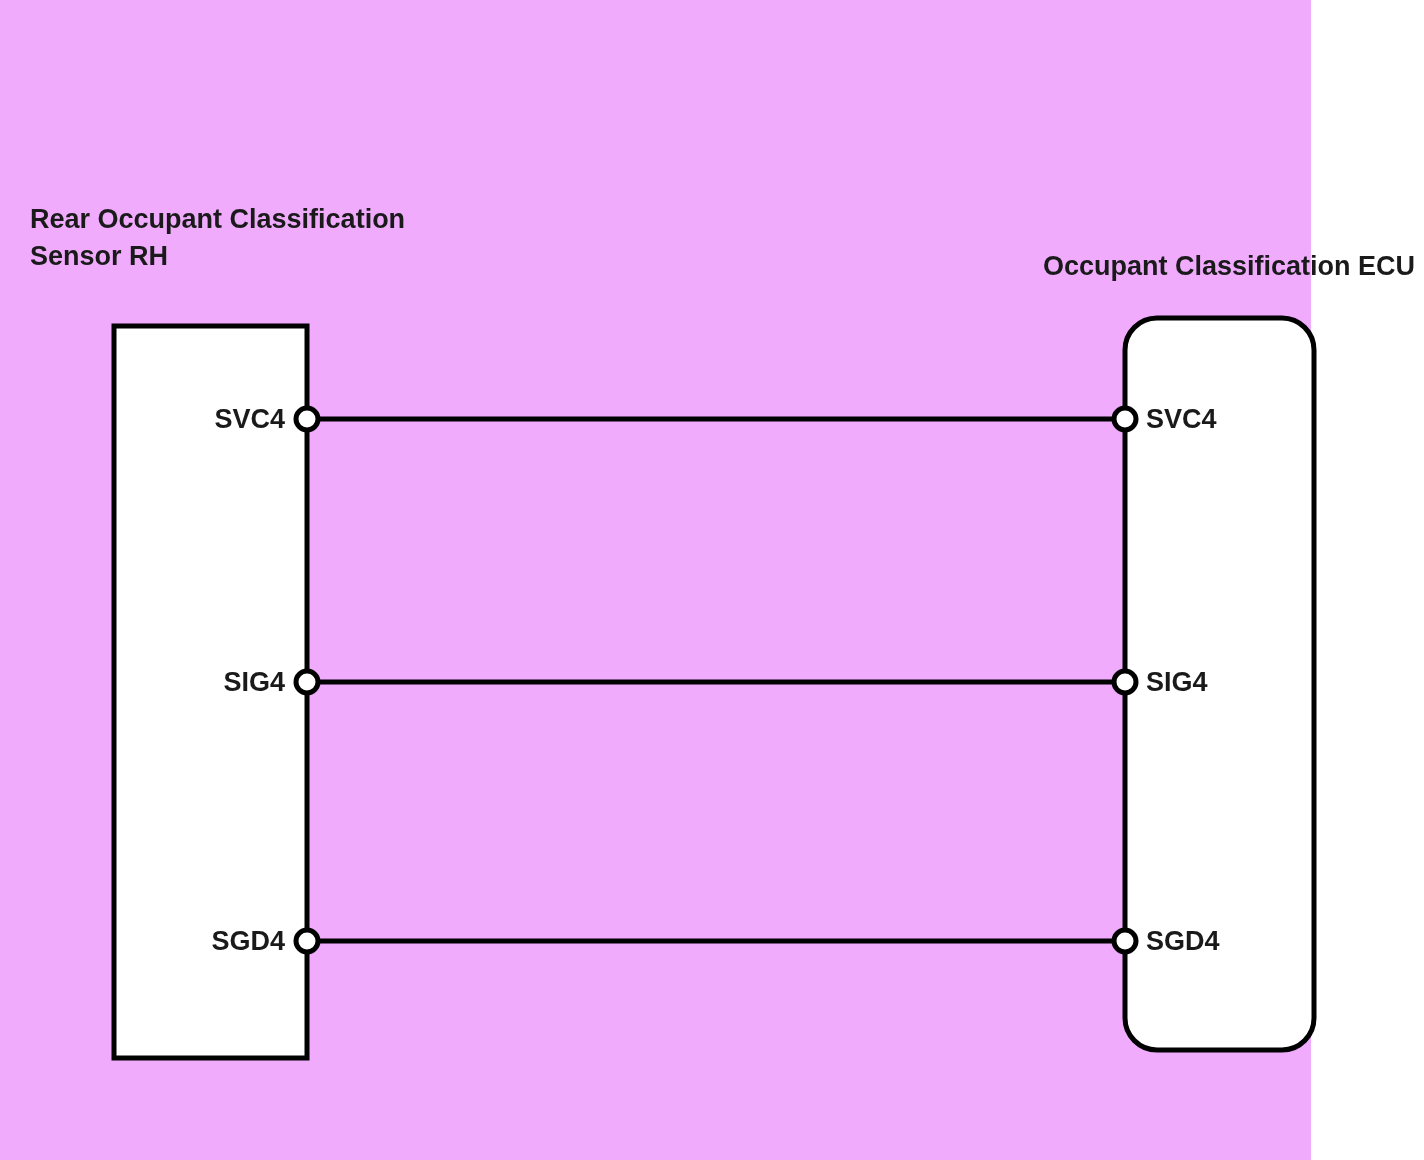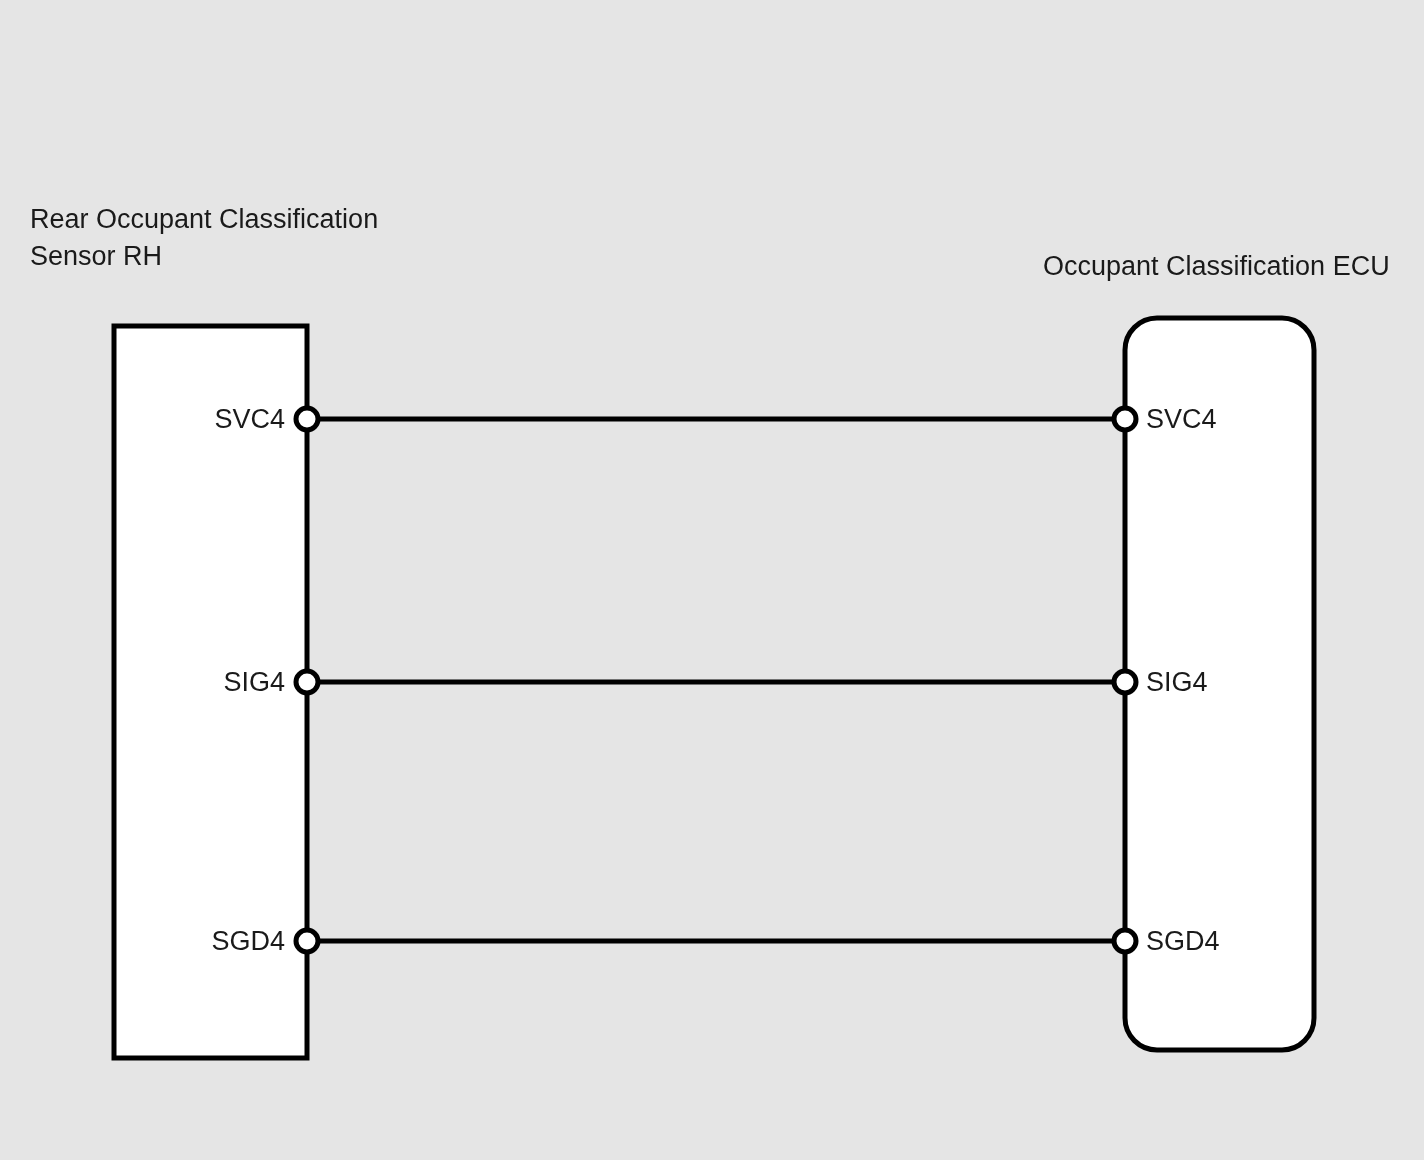--- a/index.html
+++ b/index.html
@@ -10,23 +10,24 @@
   }
   body {
     width: 1424px;
     height: 1160px;
     font-family: "Liberation Sans", sans-serif;
     color: #000000;
     overflow: hidden;
   }
   #diagram-root {
     position: relative;
-    width: 1424px;
+    width: 1311px;
     height: 1160px;
-    background: #e5e5e5;
+    background: #f0abfc;
+    font-weight: bold;
   }
   #diagram-svg {
     position: absolute;
     top: 0;
     left: 0;
     width: 1424px;
     height: 1160px;
     display: block;
   }
   .comp-title {

